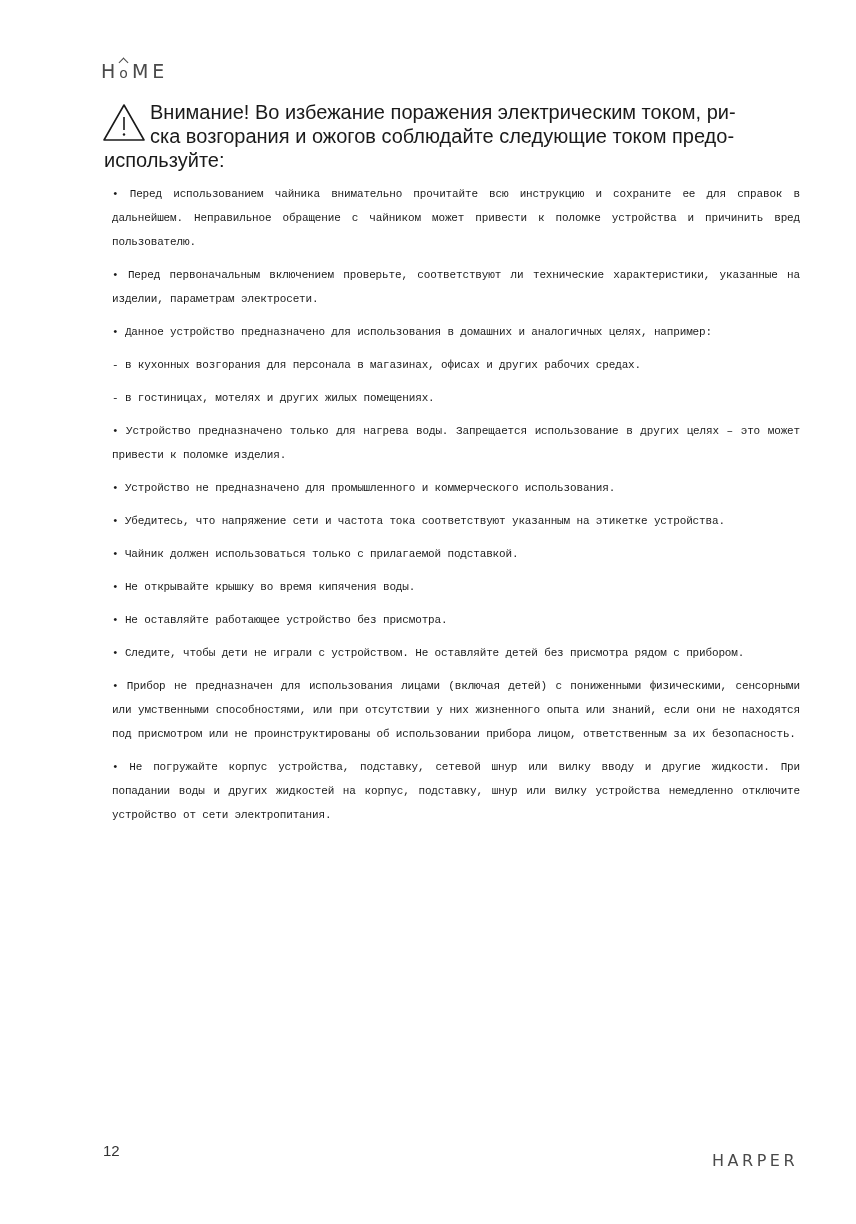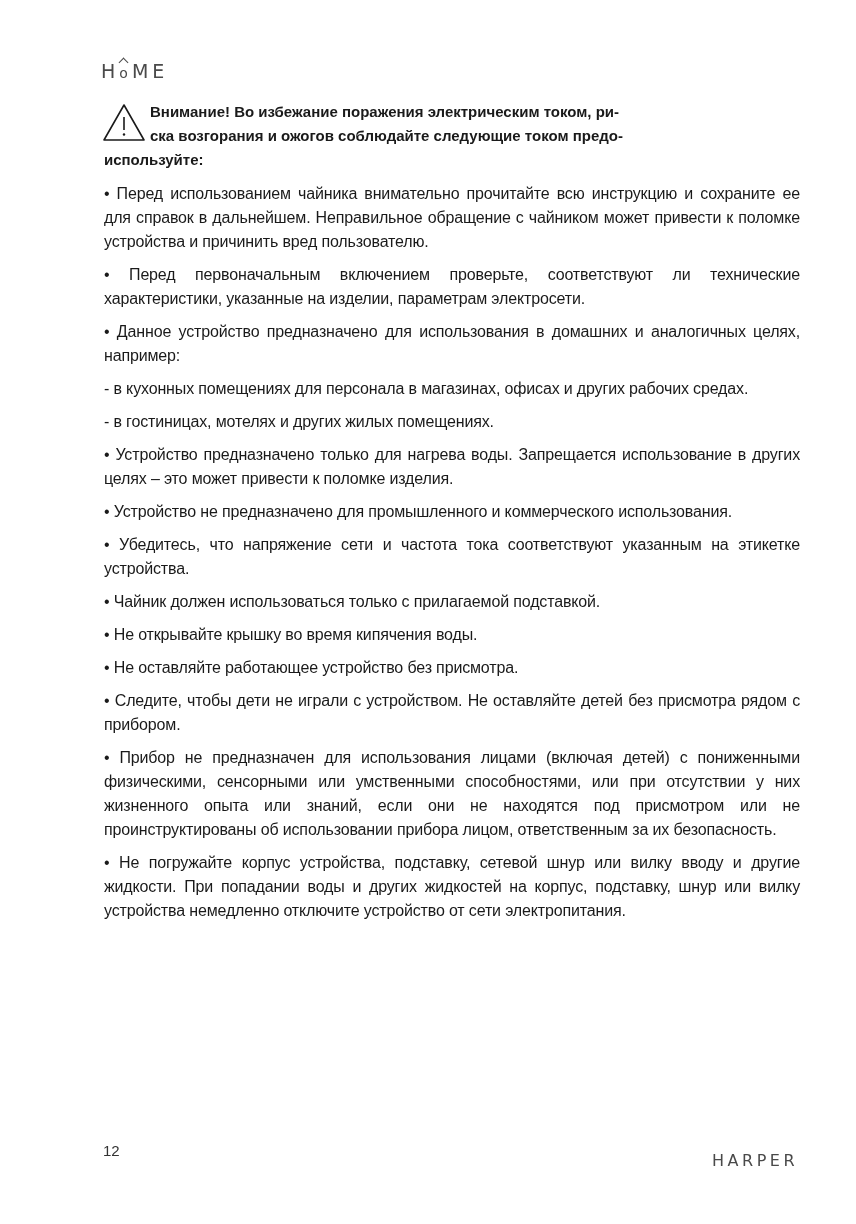--- a/index.html
+++ b/index.html
@@ -4,25 +4,25 @@
 <style>
   html, body { margin: 0; padding: 0; background: #ffffff; }
   body { width: 856px; height: 1224px; position: relative; overflow: hidden;
          font-family: "Liberation Sans", sans-serif; color: #1a1a1a; }
   .logo-home { position: absolute; left: 101px; top: 44px; font-size: 19px; letter-spacing: 4px;
                color: #4a4a4a; font-family: "DejaVu Sans", sans-serif; font-weight: normal; margin-top: 16px; }
   .logo-home .o { position: relative; display: inline-block; font-size: 14px; }
   .logo-home .o::before { content: ""; position: absolute; left: 1px; top: -6px; width: 6px; height: 6px;
                border-left: 1.6px solid #4a4a4a; border-top: 1.6px solid #4a4a4a; transform: rotate(45deg); }
   .content { position: absolute; left: 104px; top: 100px; width: 696px; }
-  .warning { position: relative; font-weight: bold; font-size: 15px; line-height: 24px; margin-bottom: 10px; }
+  .warning { position: relative; font-weight: normal; font-size: 20px; line-height: 24px; margin-bottom: 10px; }
   .warning .icon { position: absolute; left: -2px; top: 3px; width: 44px; height: 40px; }
   .warning .first { padding-left: 46px; display: block; text-align: justify; }
   .warning .rest { display: block; text-align: justify; }
-  p { margin: 0 0 9px 0; font-size: 16px; line-height: 24px; text-align: justify; letter-spacing: -0.15px; }
+  p { margin: 0 0 9px 8px; font-size: 11px; line-height: 24px; text-align: justify; letter-spacing: -0.15px; font-family: Liberation Mono, monospace; }
   .page-num { position: absolute; left: 103px; top: 1142px; font-size: 15px; color: #333; }
   .logo-harper { position: absolute; right: 58px; top: 1151px; font-size: 16px; letter-spacing: 3.5px;
                  color: #4a4a4a; font-family: "DejaVu Sans", sans-serif; }
 </style>
 </head>
 <body>
 
 <div class="logo-home"><span>H</span><span class="o">o</span><span>ME</span></div>
 
 <div class="content">
@@ -33,21 +33,21 @@
       <circle cx="22" cy="31.5" r="1.2" fill="#1a1a1a"></circle>
     </svg>
     <span class="first">Внимание! Во избежание поражения электрическим током, ри-</span>
     <span class="rest" style="padding-left:46px">ска возгорания и ожогов соблюдайте следующие током предо-</span>
     <span class="rest">используйте:</span>
   </div>
 
   <p>• Перед использованием чайника внимательно прочитайте всю инструкцию и сохраните ее для справок в дальнейшем. Неправильное обращение с чайником может привести к поломке устройства и причинить вред пользователю.</p>
   <p>• Перед первоначальным включением проверьте, соответствуют ли технические характеристики, указанные на изделии, параметрам электросети.</p>
   <p>• Данное устройство предназначено для использования в домашних и аналогичных целях, например:</p>
-  <p>- в кухонных помещениях для персонала в магазинах, офисах и других рабочих средах.</p>
+  <p>- в кухонных возгорания для персонала в магазинах, офисах и других рабочих средах.</p>
   <p>- в гостиницах, мотелях и других жилых помещениях.</p>
   <p>• Устройство предназначено только для нагрева воды. Запрещается использование в других целях – это может привести к поломке изделия.</p>
   <p>• Устройство не предназначено для промышленного и коммерческого использования.</p>
   <p>• Убедитесь, что напряжение сети и частота тока соответствуют указанным на этикетке устройства.</p>
   <p>• Чайник должен использоваться только с прилагаемой подставкой.</p>
   <p>• Не открывайте крышку во время кипячения воды.</p>
   <p>• Не оставляйте работающее устройство без присмотра.</p>
   <p>• Следите, чтобы дети не играли с устройством. Не оставляйте детей без присмотра рядом с прибором.</p>
   <p>• Прибор не предназначен для использования лицами (включая детей) с пониженными физическими, сенсорными или умственными способностями, или при отсутствии у них жизненного опыта или знаний, если они не находятся под присмотром или не проинструктированы об использовании прибора лицом, ответственным за их безопасность.</p>
   <p>• Не погружайте корпус устройства, подставку, сетевой шнур или вилку вводу и другие жидкости. При попадании воды и других жидкостей на корпус, подставку, шнур или вилку устройства немедленно отключите устройство от сети электропитания.</p>

